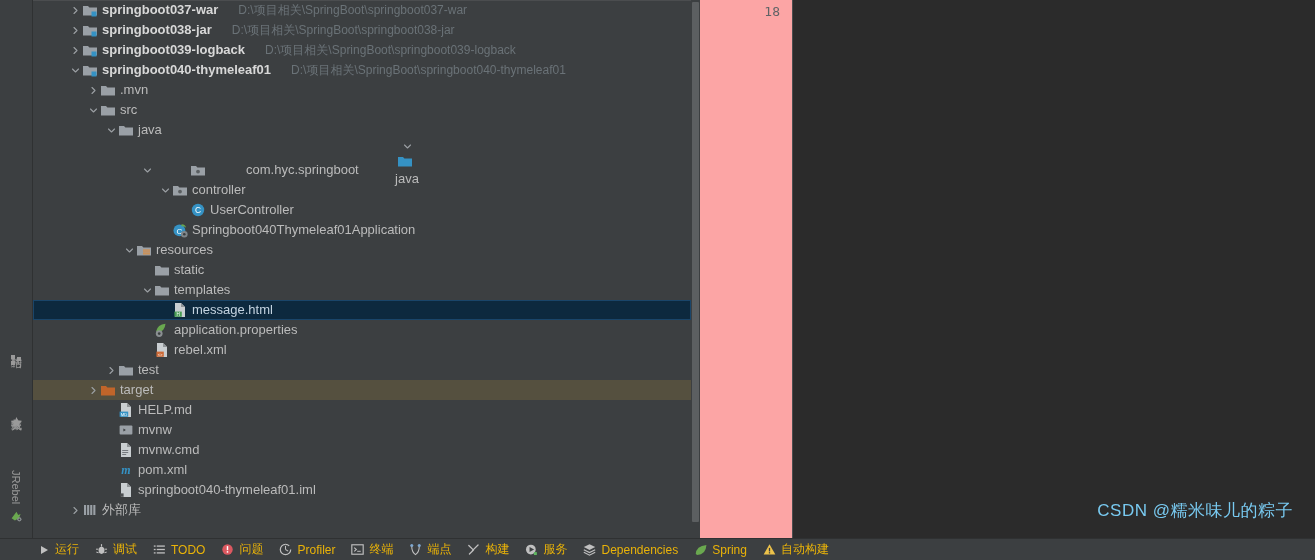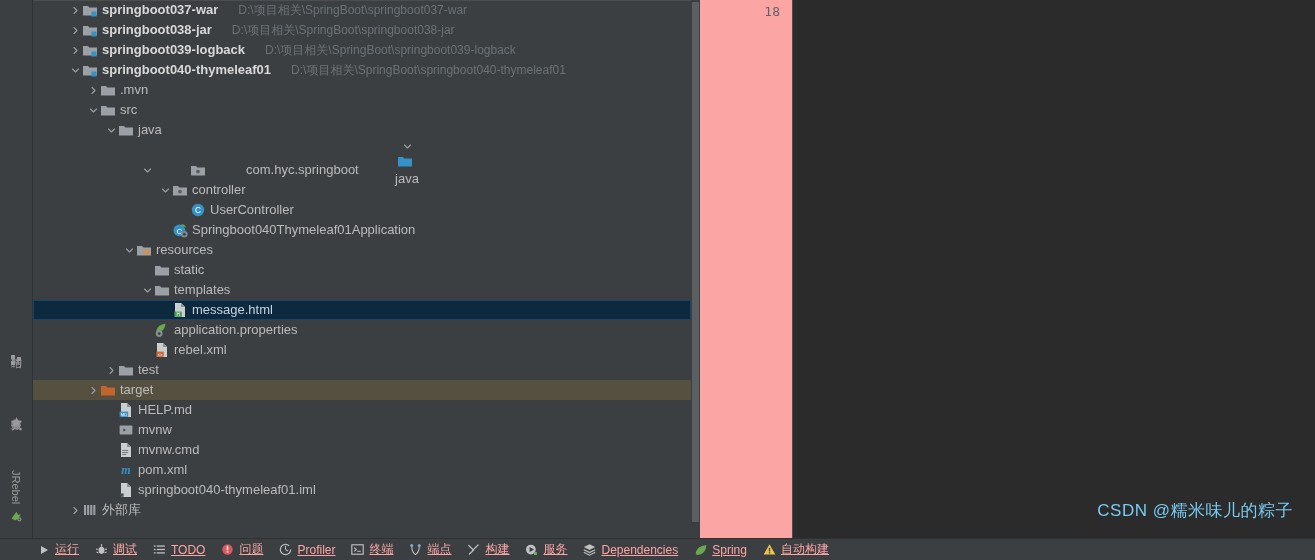--- a/index.html
+++ b/index.html
@@ -83,21 +83,21 @@
   }
 
   
   #bottom-bar{
     height:21px;flex:0 0 21px;background:#3c3f41;
     border-top:1px solid #2f3132;
     display:flex;align-items:center;padding-left:36px;
   }
   .bb-item{
     display:flex;align-items:center;height:21px;margin-right:15px;
-    color:#fca5a5;font-size:12px;white-space:nowrap;cursor:default;text-decoration:underline;
+    color:#eab308;font-size:12px;white-space:nowrap;cursor:default;
   }
   .bb-item .bb-ico{
     width:15px;height:15px;margin-right:4px;display:flex;align-items:center;justify-content:center;
   }
 
   
   #hairline-top{position:absolute;top:0;left:0;right:0;height:1px;background:#4b4d4f;}
 </style>
 </head>
 <body>

